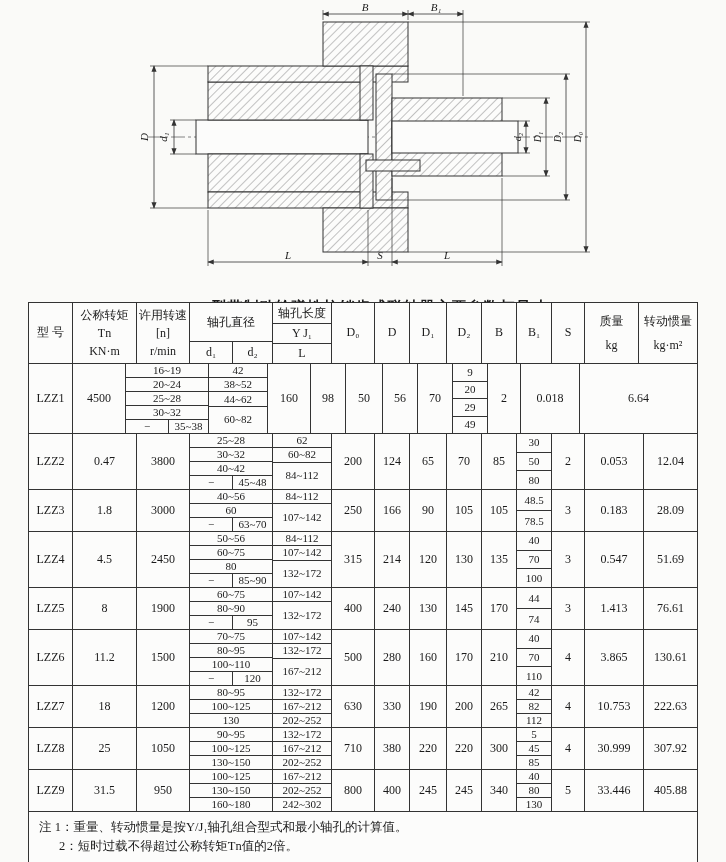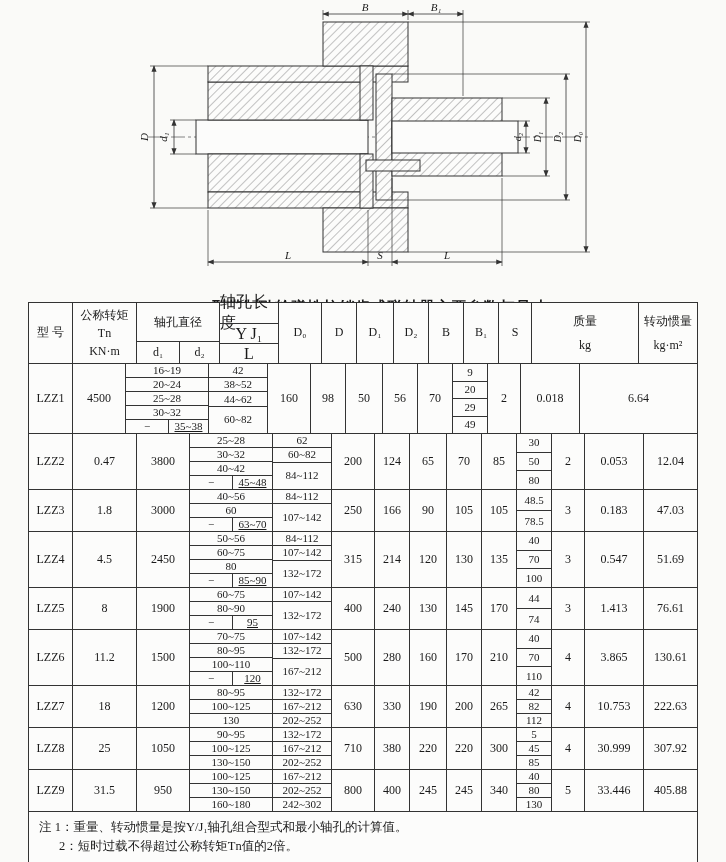--- a/index.html
+++ b/index.html
@@ -38,30 +38,30 @@
   .c-bore{width:83px}.c-len{width:59px}
   .c-d0{width:43px}.c-d{width:35px}.c-d1{width:37px}.c-d2{width:35px}.c-b{width:35px}
   .c-b1c{width:35px}.c-s{width:33px}.c-inertia{width:59px}
   .c-mass{flex:1 1 auto;width:auto;}
 
   .stack{display:flex;flex-direction:column;align-items:stretch;}
   .stack > *:not(:first-child){border-top:1px solid #333;}
   .sub{flex:1 1 0;display:flex;align-items:center;justify-content:center;font-size:11px;line-height:1;}
   .split{padding:0;}
   .split .dpart1{width:43px;border-right:1px solid #333;display:flex;align-items:center;justify-content:center;height:100%;}
-  .split .dpart2{flex:1;display:flex;align-items:center;justify-content:center;height:100%;text-decoration:underline;}
+  .split .dpart2{flex:1;display:flex;align-items:center;justify-content:center;height:100%;}
 
   .hmulti{display:flex;flex-direction:column;align-items:center;justify-content:center;font-size:12px;line-height:1.5;text-align:center;}
   .hbore{display:flex;flex-direction:column;}
   .hbore .htop{flex:1;display:flex;align-items:center;justify-content:center;font-size:12px;}
   .hbore .hbot{height:22px;display:flex;border-top:1px solid #333;}
   .hbore .hd1{width:43px;border-right:1px solid #333;display:flex;align-items:center;justify-content:center;font-size:12px;}
   .hbore .hd2{flex:1;display:flex;align-items:center;justify-content:center;font-size:12px;}
   .hlen{display:flex;flex-direction:column;}
-  .hlen > div{height:20px;display:flex;align-items:center;justify-content:center;font-size:16px;}
+  .hlen > div{height:20px;display:flex;align-items:center;justify-content:center;font-size:12px;}
   .hlen > div:not(:first-child){border-top:1px solid #333;}
   .hpair{display:flex;flex-direction:column;align-items:center;justify-content:space-around;font-size:12px;padding:6px 0;}
 
   
   .notes{border-top:1px solid #333;padding:6px 8px 8px 10px;font-size:12.5px;line-height:1.55;}
   .notes .l2{padding-left:20px;}
 </style>
 </head>
 <body>
 
@@ -160,20 +160,25 @@
   </div>
 
   <div class="tframe">
     <div class="thead">
       <div class="cell c-model">型  号</div>
       <div class="hmulti c-torque">
         <div>公称转矩</div>
         <div>Tn</div>
         <div>KN·m</div>
       </div>
+      <div class="hmulti c-speed">
+        <div>许用转速</div>
+        <div>[n]</div>
+        <div>r/min</div>
+      </div>
       <div class="hbore c-bore">
         <div class="htop">轴孔直径</div>
         <div class="hbot">
           <div class="hd1">d₁</div>
           <div class="hd2">d₂</div>
         </div>
       </div>
       <div class="hlen c-len">
         <div>轴孔长度</div>
         <div>Y  J₁</div>
@@ -283,21 +288,21 @@
           <div class="cell c-d">166</div>
           <div class="cell c-d1">90</div>
           <div class="cell c-d2">105</div>
           <div class="cell c-b">105</div>
           <div class="stack c-b1c">
             <div class="sub">48.5</div>
             <div class="sub">78.5</div>
           </div>
           <div class="cell c-s">3</div>
           <div class="cell c-inertia">0.183</div>
-          <div class="cell c-mass">47.03</div>
+          <div class="cell c-mass">28.09</div>
         </div>
         <div class="trow" style="height: 56px;">
           <div class="cell c-model">LZZ4</div>
           <div class="cell c-torque">4.5</div>
           <div class="cell c-speed">2450</div>
           <div class="stack c-bore">
             <div class="sub">50~56</div>
             <div class="sub">60~75</div>
             <div class="sub">80</div>
             <div class="sub split">

